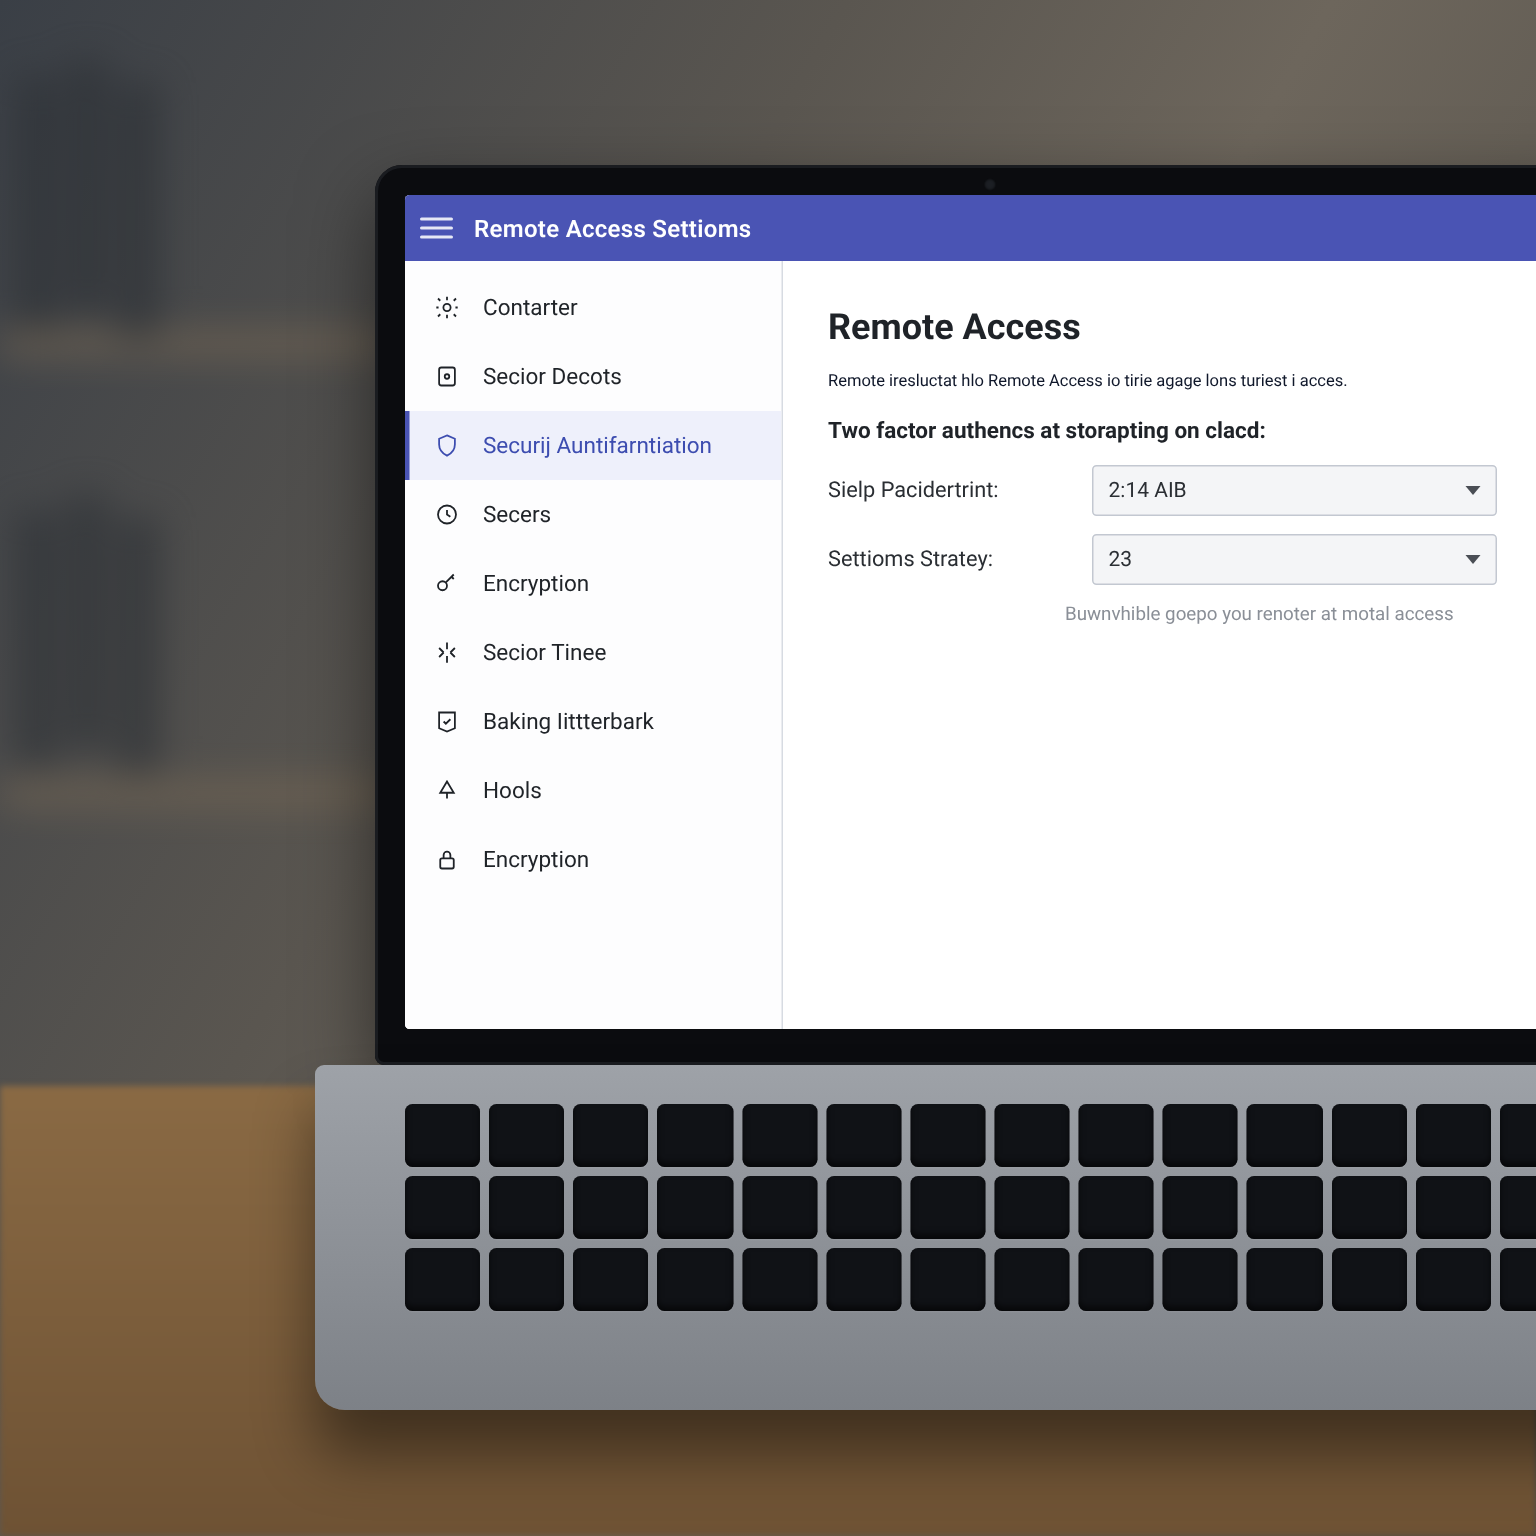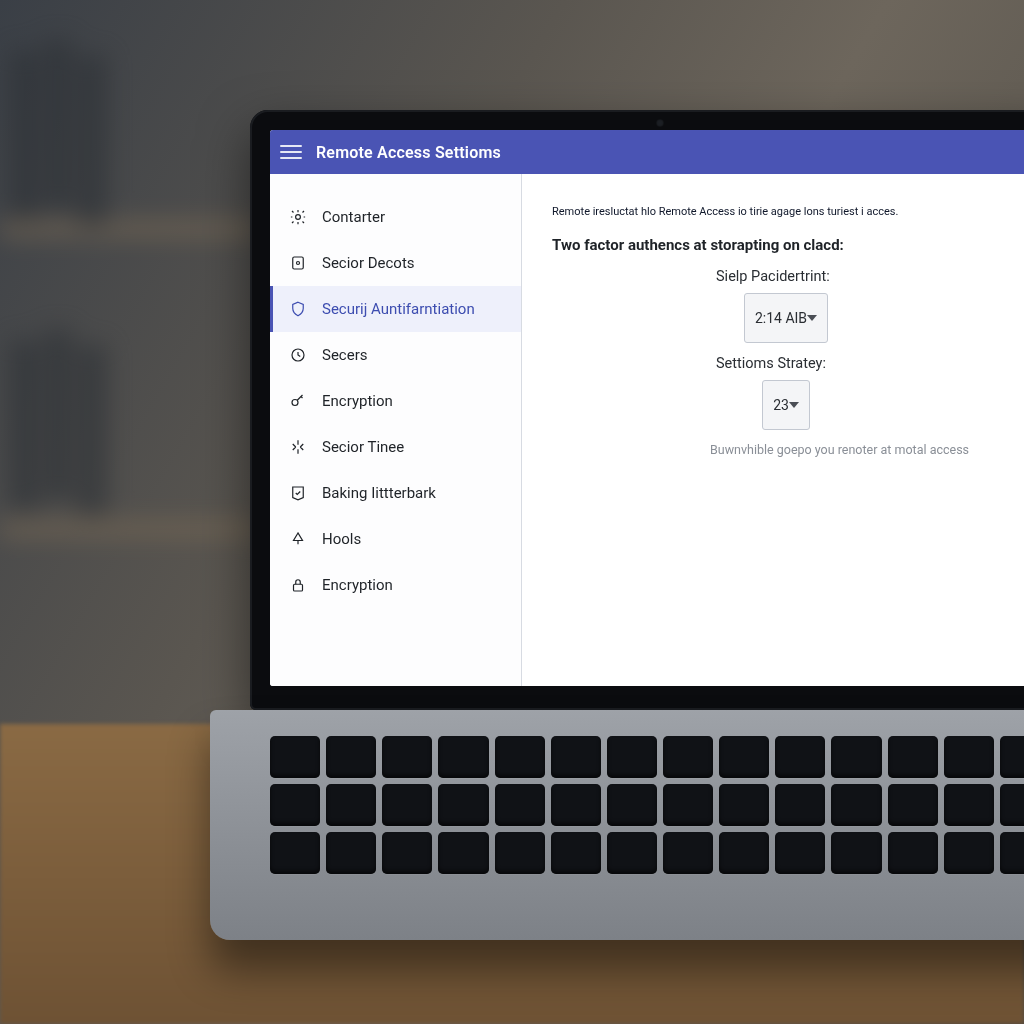--- a/index.html
+++ b/index.html
@@ -55,21 +55,21 @@
     font-size: 16px;
     letter-spacing: .2px;
   }
   .hamburger { width:22px; display:flex; flex-direction:column; gap:4px; cursor:pointer;}
   .hamburger span{height:2px;background:#e6e8f5;border-radius:1px;}
   .body { flex:1; display:flex; min-height:0;}
   .sidebar {
     width: 252px;
     border-right: 1px solid #d7dbe2;
     background: #fdfdfe;
-    padding: 20px 0;
+    padding: 8px 0;
     overflow:hidden;
   }
   .side-item {
     display:flex; align-items:center;
     gap: 14px;
     padding: 13px 18px;
     font-size: 15px;
     color:#1f2328;
     cursor:pointer;
   }
@@ -82,21 +82,21 @@
   .side-item .ico svg{width:18px;height:18px;stroke:#1f2328;stroke-width:1.6;fill:none;}
   .side-item.active .ico svg{stroke:#3d4db0;}
   .main {
     flex:1;
     padding: 30px 30px 20px 30px;
     overflow:hidden;
   }
   .main h1 { font-size: 24px; font-weight:700; margin-bottom: 14px;}
   .desc { font-size:11px; color:#0f172a; line-height:1.45; margin-bottom: 16px; max-width: 460px;}
   .subhead { font-size:15px; font-weight:700; margin-bottom: 14px;}
-  .form-row { display:flex; align-items:center; gap: 8px; margin-bottom: 12px; flex-direction: column;}
+  .form-row { display:flex; align-items:center; gap: 36px; margin-bottom: 12px;}
   .form-row label { width: 140px; font-size:14.5px; color:#2a2e33;}
   .select {
     flex:1; max-width: 270px;
     height: 34px;
     border: 1px solid #c3c8d1;
     background: #f4f5f7;
     border-radius: 3px;
     display:flex; align-items:center; justify-content:space-between;
     padding: 16px 10px;
     font-size:14px; color:#2a2e33;
@@ -245,20 +245,21 @@
                   <rect x="6" y="11" width="12" height="9" rx="1.5"></rect>
                   <path d="M9 11V8a3 3 0 0 1 6 0v3"></path>
                 </svg>
             </span>
             <span>Encryption</span>
           </div>
 
         </div>
 
         <div class="main">
+          <h1>Remote Access</h1>
           <p class="desc">Remote iresluctat hlo Remote Access io tirie agage lons turiest i acces.</p>
           <p class="subhead">Two factor authencs at storapting on clacd:</p>
 
           <div class="form-row">
             <label>Sielp Pacidertrint:</label>
             <div class="select">
               <span>2:14 AIB</span>
               <span class="caret"></span>
             </div>
           </div>

